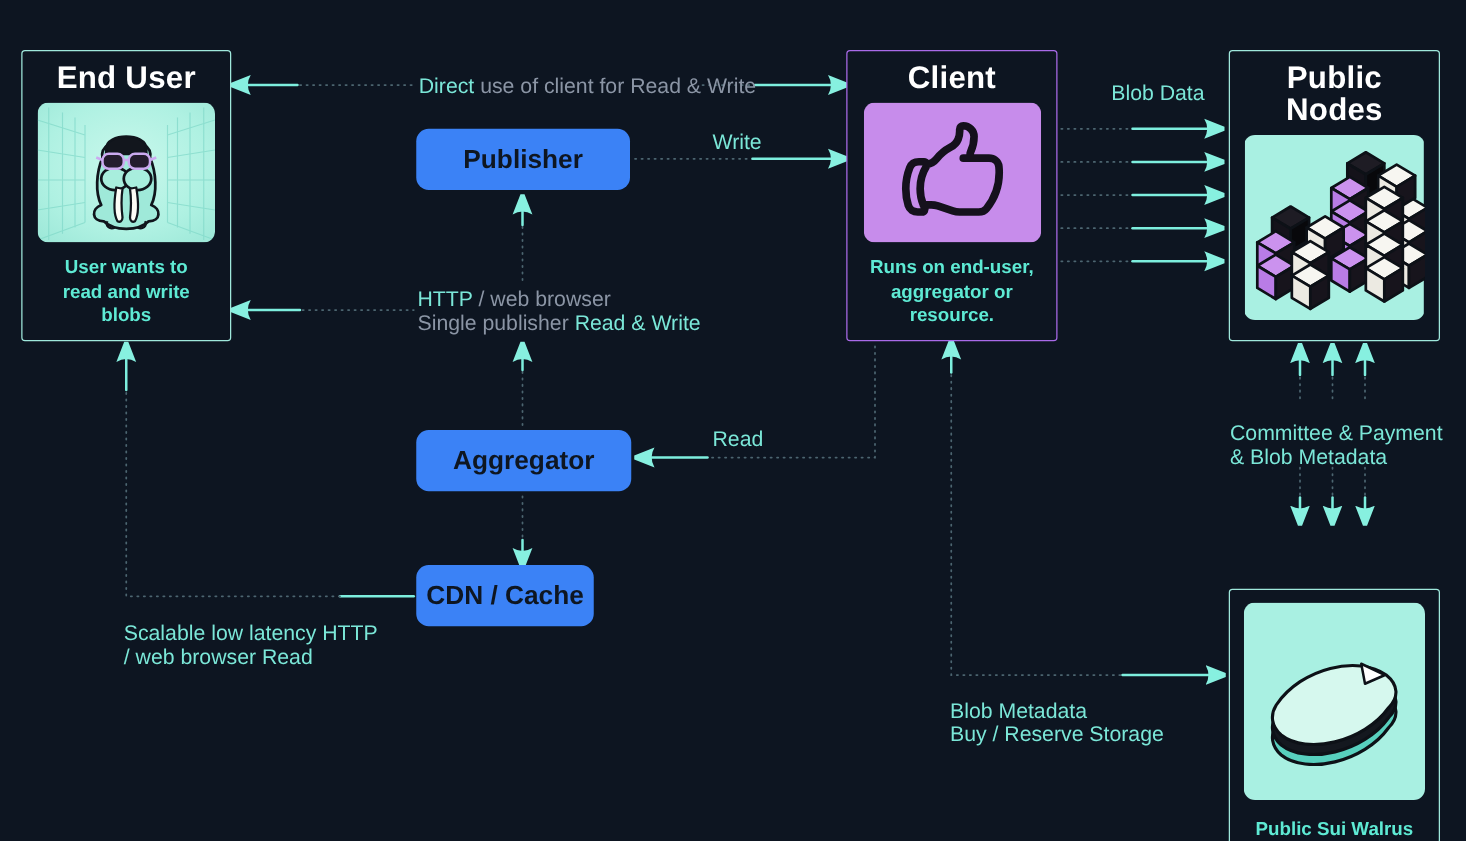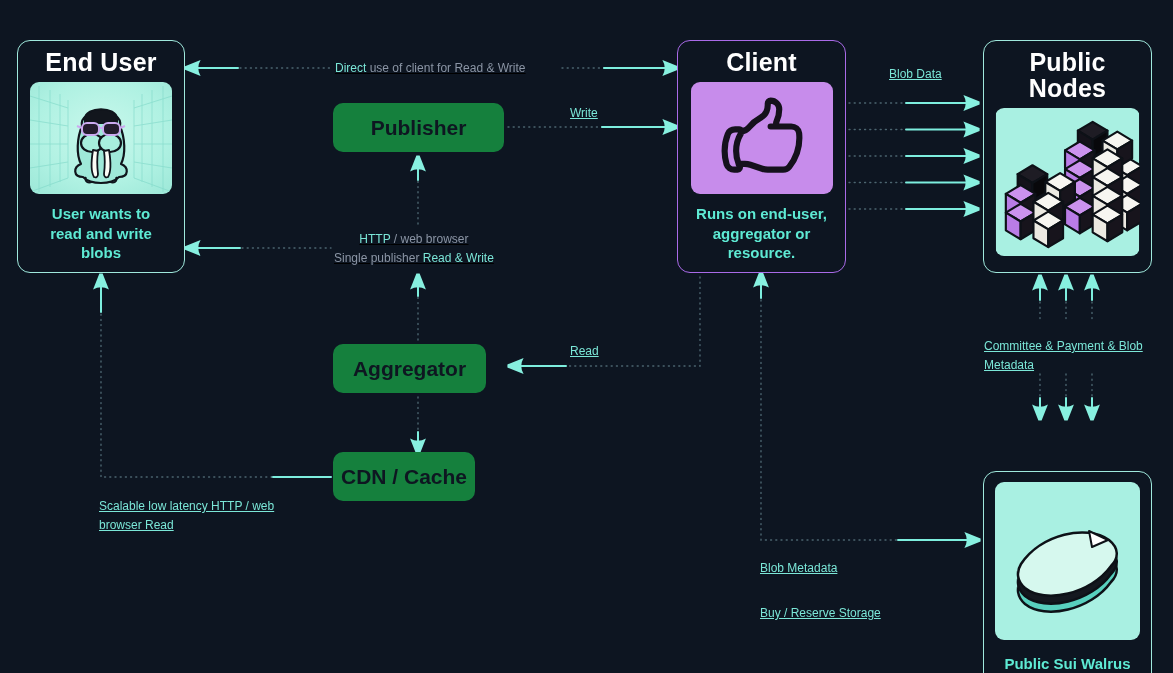--- a/index.html
+++ b/index.html
@@ -2,32 +2,32 @@
 <html><head>
 <meta charset="utf-8">
 <style>
   html,body{margin:0;padding:0;background:#0d1521;}
   .stage{position:relative;width:1173px;height:673px;background:#0d1521;overflow:hidden;
          font-family:"Liberation Sans",sans-serif;}
   svg.wires{position:absolute;left:0;top:0;z-index:1;pointer-events:none;}
   .dash{stroke:#4c6570;stroke-width:1.4;fill:none;stroke-dasharray:1 4.2;stroke-linecap:round;}
   .solid{stroke:#7deede;stroke-width:2;fill:none;stroke-linecap:round;}
 
-  .node{position:absolute;z-index:2;border:1.5px solid #9fe8dc;border-radius:13px;
+  .node{position:absolute;z-index:2;border:1.5px solid #9fe8dc;border-radius:3px;
         background:#0d1521;display:flex;flex-direction:column;align-items:center;box-sizing:border-box;}
   .node.purple{border-color:#a96ae8;}
   .node-title{color:#ffffff;font-size:25px;font-weight:600;letter-spacing:.2px;text-align:center;
               line-height:1.04;margin-top:8px;}
   .node-img{border-radius:9px;overflow:hidden;margin-top:7px;line-height:0;}
   .node-caption{color:#5eead4;font-size:15px;font-weight:700;text-align:center;line-height:1.3;margin-top:10px;}
 
-  .pill{position:absolute;z-index:2;background:#15803d;border-radius:10px;display:flex;align-items:center;
+  .pill{position:absolute;z-index:2;background:#3b82f6;border-radius:10px;display:flex;align-items:center;
         justify-content:center;color:#0e1621;font-size:21px;font-weight:600;box-sizing:border-box;}
 
-  .lbl{position:absolute;z-index:3;font-size:12px;line-height:19px;text-decoration:underline;}
+  .lbl{position:absolute;z-index:3;font-size:17px;line-height:19px;}
   .teal{color:#7be7d8;}
   .gray{color:#8b95a5;}
 
   
   .ct{fill:var(--t);stroke:#0d1117;stroke-width:2.2;stroke-linejoin:round;}
   .cl{fill:var(--l);stroke:#0d1117;stroke-width:2.2;stroke-linejoin:round;}
   .cr{fill:var(--r);stroke:#0d1117;stroke-width:2.2;stroke-linejoin:round;}
   .cube-p{--t:#cb92ee;--l:#b97ce6;--r:#17141c;}
   .cube-w{--t:#f7f6f1;--l:#eceae2;--r:#17141c;}
   .cube-k{--t:#1e1c24;--l:#14121a;--r:#08080b;}
@@ -222,48 +222,48 @@
           <path d="M94,47 L113,56 L97,63 Z" fill="#ffffff" stroke="#0d1117" stroke-width="2" stroke-linejoin="round"></path>
         </g>
       </svg>
     </div>
     <div class="node-caption" style="width:150px;margin-top:14px;">Public Sui Walrus Contract</div>
   </div>
 
   <div class="pill" style="left:333px;top:103px;width:171px;height:49px;">
     <span>Publisher</span>
   </div>
-  <div class="pill" style="left:333px;top:344px;width:153px;height:49px;">
+  <div class="pill" style="left:333px;top:344px;width:172px;height:49px;">
     <span>Aggregator</span>
   </div>
   <div class="pill" style="left:333px;top:452px;width:142px;height:49px;">
     <span>CDN / Cache</span>
   </div>
 
   <div class="lbl" style="left:335px;top:59px;">
     <span class="teal">Direct</span><span class="gray"> use of client for Read &amp; Write</span>
   </div>
 
   <div class="lbl teal" style="left:570px;top:104px;">Write</div>
 
   <div class="lbl teal" style="left:889px;top:65px;">Blob Data</div>
 
-  <div class="lbl" style="left:334px;top:230px;text-align:center;">
+  <div class="lbl" style="left:334px;top:230px;">
     <div>
       <span class="teal">HTTP</span><span class="gray"> / web browser</span>
     </div>
     <div>
       <span class="gray">Single publisher </span><span class="teal">Read &amp; Write</span>
     </div>
   </div>
 
   <div class="lbl teal" style="left:570px;top:342px;">Read</div>
 
   <div class="lbl teal" style="left:984px;top:337px;width:182px;">Committee &amp; Payment &amp; Blob Metadata</div>
 
   <div class="lbl teal" style="left:760px;top:559px;">
     <span style="display:block;">Blob Metadata</span>
-    <span style="display:block;margin-top:26px;">Buy / Reserve Storage</span>
+    <span style="display:block;">Buy / Reserve Storage</span>
   </div>
 
   <div class="lbl teal" style="left:99px;top:497px;width:205px;">Scalable low latency HTTP / web browser Read</div>
 
 </div>
 
 </body></html>

